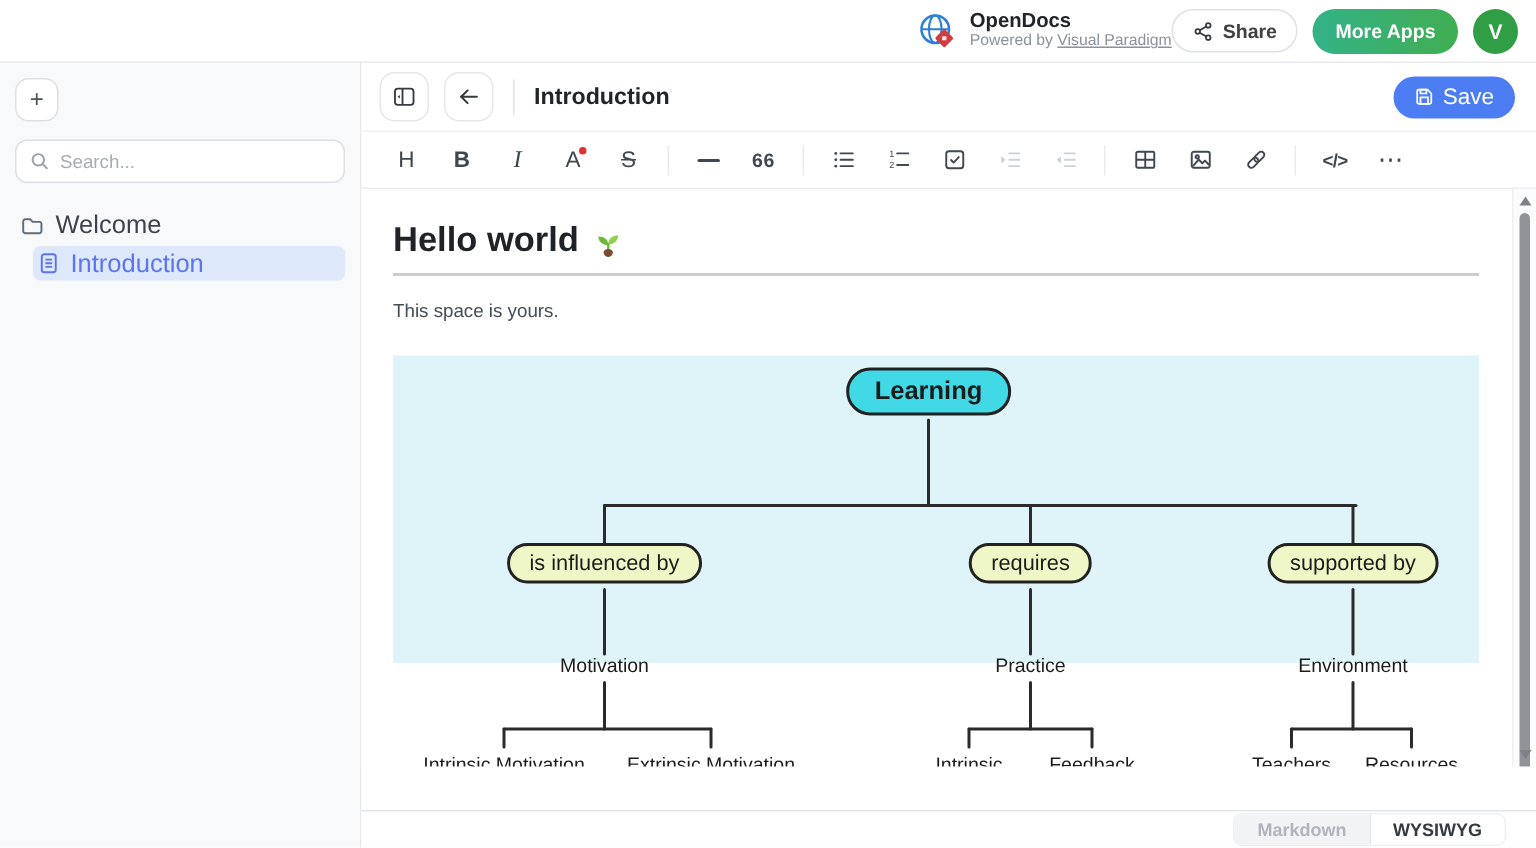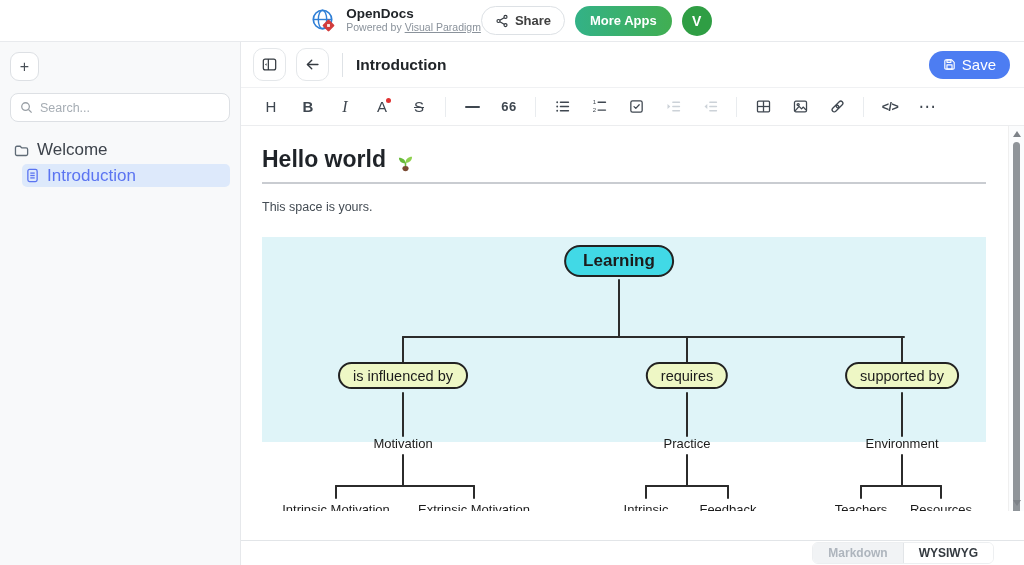--- a/index.html
+++ b/index.html
@@ -1,20 +1,20 @@
 <!DOCTYPE html>
 <html><head>
 <meta charset="utf-8">
 <style>
   * { margin:0; padding:0; box-sizing:border-box; }
   html,body { width:1024px; height:565px; overflow:hidden; }
   body { font-family:"Liberation Sans","DejaVu Sans",sans-serif; background:#f8f9fa; color:#212529; }
 
   
-  .app-header { height:42px; background:#fff; border-bottom:1px solid #e8eaed; display:flex; align-items:center; justify-content:center; padding:0 12px 0 10px; }
+  .app-header { height:42px; background:#fff; border-bottom:1px solid #e8eaed; display:flex; align-items:center; justify-content:flex-end; padding:0 12px 0 10px; }
   .brand { display:flex; align-items:center; gap:8px; }
   .brand-text { line-height:1.1; }
   .brand-name { font-size:13.5px; font-weight:700; color:#212529; }
   .brand-sub { font-size:10.5px; color:#8a929b; }
   .brand-sub a { color:#8a929b; text-decoration:underline; cursor:pointer; }
   .header-right { display:flex; align-items:center; gap:10px; }
   .btn-share { display:flex; align-items:center; gap:6px; background:#fff; border:1px solid #dde1e5; border-radius:16px; height:29px; padding:0 13px; font-size:13px; font-weight:600; color:#404040; cursor:pointer; }
   .btn-moreapps { background:linear-gradient(90deg,#33b287,#41ae52); color:#fff; border:none; border-radius:16px; height:30px; padding:0 15px; font-size:13px; font-weight:700; cursor:pointer; }
   .avatar { width:30px; height:30px; border-radius:50%; background:#2f9e44; color:#fff; font-weight:700; font-size:14px; display:flex; align-items:center; justify-content:center; cursor:pointer; }
 
@@ -70,21 +70,21 @@
   .dlabel { position:absolute; transform:translateX(-50%); white-space:nowrap; font-size:13px; }
 
   
   .scrollbar { position:absolute; top:0; right:0; bottom:0; width:16px; background:#fbfcfd; border-left:1px solid #efefef; }
   .sb-arrow { position:absolute; left:50%; transform:translateX(-50%); width:0; height:0; border-left:4px solid transparent; border-right:4px solid transparent; cursor:pointer; }
   .sb-up { top:5px; border-bottom:6px solid #7d8288; }
   .sb-down { bottom:5px; border-top:6px solid #7d8288; }
   .sb-thumb { position:absolute; left:4px; top:16px; width:7px; height:372px; background:#8f9499; border-radius:4px; cursor:pointer; }
 
   
-  .mode-bar { height:25px; border-top:1px solid #e2e5e8; background:#fff; display:flex; align-items:center; justify-content:flex-end; padding-right:30px;margin-top:29px; }
+  .mode-bar { height:25px; border-top:1px solid #e2e5e8; background:#fff; display:flex; align-items:center; justify-content:flex-end; padding-right:20px;margin-top:29px; }
   .mode-tabs { display:flex; height:22px; border-radius:6px; overflow:hidden; border:1px solid #edeff1; }
   .mode-tab { display:flex; align-items:center; padding:0 15px; font-size:12px; font-weight:700; cursor:pointer; }
   .mode-tab.inactive { background:#f1f3f5; color:#aeb5bd; }
   .mode-tab.active { background:#fff; color:#343a40; border-left:1px solid #e2e5e8; }
 
   svg { display:block; }
 </style>
 </head>
 <body>
 

